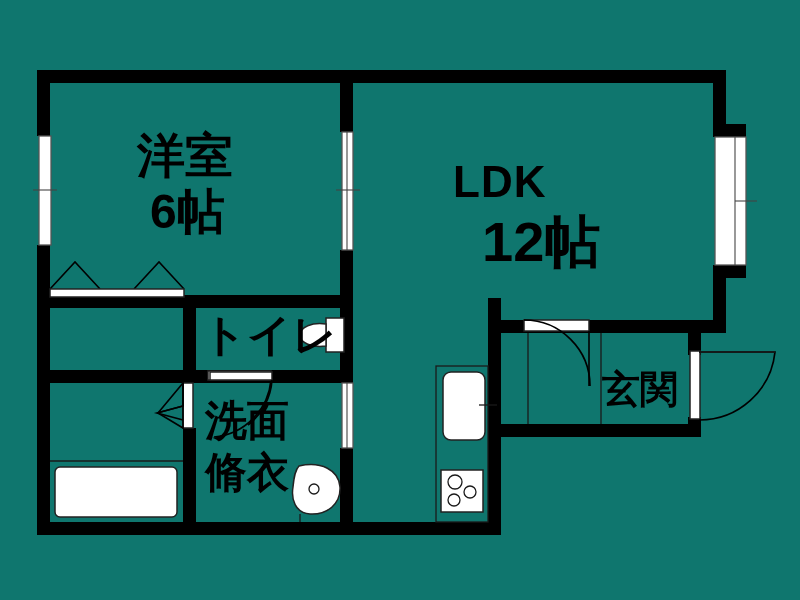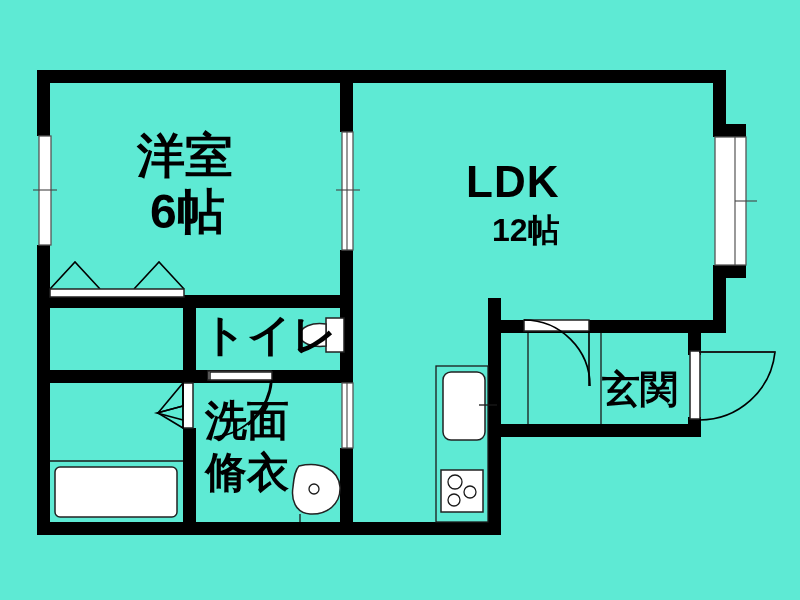--- a/index.html
+++ b/index.html
@@ -10,21 +10,21 @@
   body {
     width: 800px;
     height: 600px;
     font-family: "Liberation Sans", sans-serif;
     overflow: hidden;
   }
   #floorplan-root {
     position: relative;
     width: 800px;
     height: 600px;
-    background: #5eead4;
+    background: #0f766e;
   }
   svg#plan {
     position: absolute;
     left: 0;
     top: 0;
     width: 800px;
     height: 600px;
     display: block;
   }
   .wall   { fill: #000000; }
@@ -39,22 +39,22 @@
     position: absolute;
     color: #000000;
     font-family: "Liberation Sans", sans-serif;
     font-weight: 700;
     white-space: pre;
     line-height: 1.0;
     letter-spacing: 0px;
   }
   .lbl-washitsu { left: 137px; top: 132px; font-size: 48px; }
   .lbl-washitsu-jo { left: 150px; top: 188px; font-size: 48px; }
-  .lbl-ldk { left: 466px; top: 160px; font-size: 44px; letter-spacing: 1px; }
-  .lbl-ldk-jo { left: 492px; top: 214px; font-size: 32px; }
+  .lbl-ldk { left: 453px; top: 160px; font-size: 44px; letter-spacing: 1px; }
+  .lbl-ldk-jo { left: 482px; top: 214px; font-size: 56px; }
   .lbl-oshiire { left: 62px; top: 313px; font-size: 38px; }
   .lbl-toilet { left: 202px; top: 313px; font-size: 44px; }
   .lbl-ub { left: 70px; top: 434px; font-size: 36px; letter-spacing: 1px; }
   .lbl-senmen { left: 205px; top: 400px; font-size: 42px; }
   .lbl-datsui { left: 205px; top: 452px; font-size: 42px; }
   .lbl-genkan { left: 602px; top: 370px; font-size: 38px; }
 </style>
 </head>
 <body>
 

